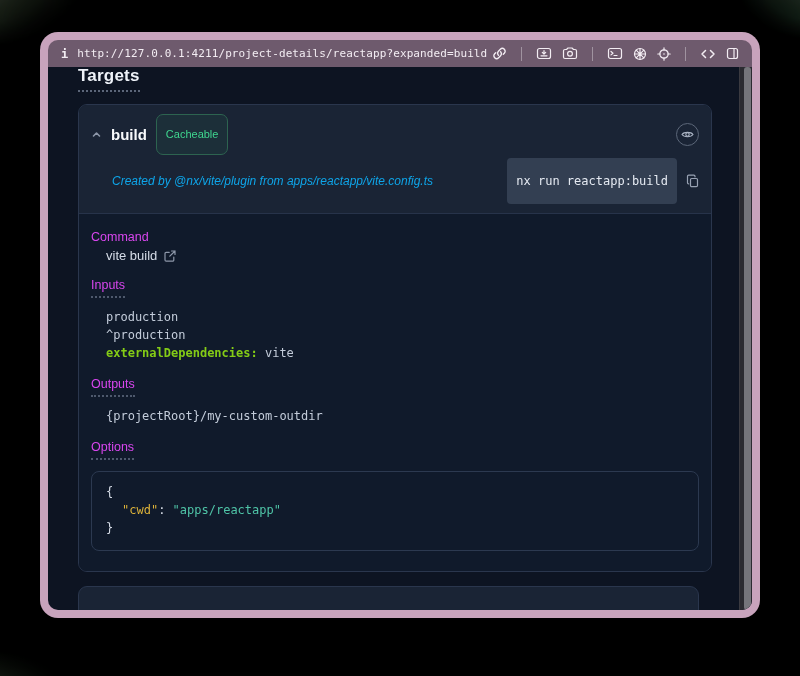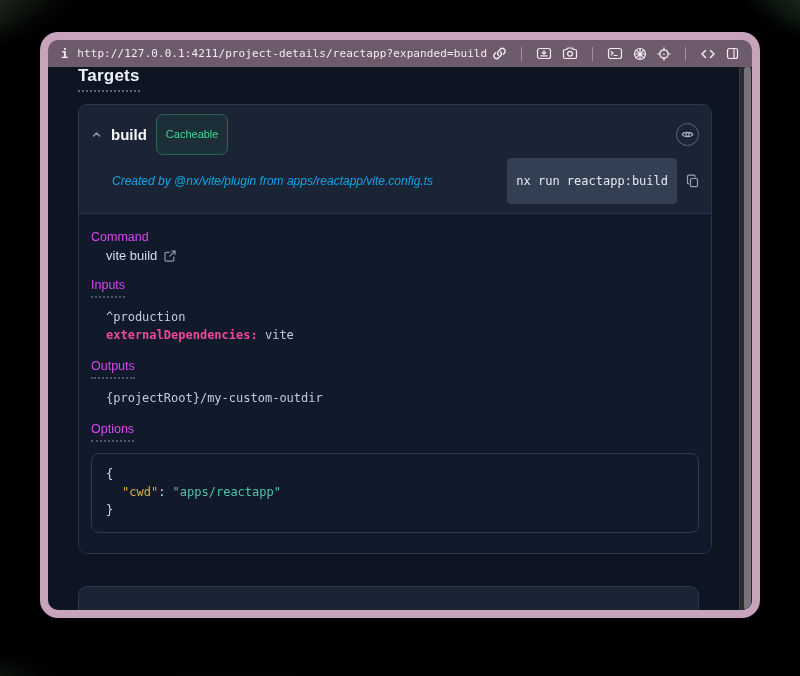--- a/index.html
+++ b/index.html
@@ -85,21 +85,21 @@
   .card-body { background:#101a2b; padding:13px 12px 20px; }
   .sec { margin-bottom:12px; }
   .sec-label { font-size:12.5px; color:#d946ef; font-weight:500; }
   .dotted { border-bottom:2px dotted #4e596d; padding-bottom:4px; display:inline-block;text-align:center; }
   .sec-value-row { margin-top:3px; padding-left:15px; display:flex; align-items:center; gap:7px;
     font-size:13px; color:#d6dde8; cursor:pointer; width:fit-content; }
   .sec-items {
     margin-top:10px; padding-left:15px;
     font-family:"DejaVu Sans Mono",monospace; font-size:12px; color:#c3ccda; line-height:18px;
   }
-  .mono-bold { font-weight:bold; color:#ec4899; }
+  .mono-bold { font-weight:bold; color:#84cc16; }
 
   .code-block {
     margin-top:11px; border:1px solid #2c3950; border-radius:8px;
     padding:11px 14px 13px; font-family:"DejaVu Sans Mono",monospace;
     font-size:12px; line-height:18px; color:#d9dfe9;
   }
   .code-line { white-space:pre; }
   .code-indent { padding-left:16px; }
   .json-key { color:#dcb239; }
   .json-val { color:#4fc4a7; }
@@ -217,20 +217,21 @@
               <svg width="12" height="12" viewBox="0 0 12 12" fill="none" stroke="#8d97a9" stroke-width="1.2" stroke-linecap="round" stroke-linejoin="round">
                 <path d="M9.8 7 v3 a1.2 1.2 0 0 1 -1.2 1.2 H2.2 A1.2 1.2 0 0 1 1 10 V3.6 a1.2 1.2 0 0 1 1.2 -1.2 h3"></path>
                 <path d="M7.5 1 H11 V4.5 M11 1 L5.8 6.2"></path>
               </svg>
             </div>
           </div>
 
           <div class="sec">
             <span class="sec-label dotted">Inputs</span>
             <div class="sec-items">
+              <div>production</div>
               <div>^production</div>
               <div><span class="mono-bold">externalDependencies:</span><span class="code-line"> vite</span></div>
             </div>
           </div>
 
           <div class="sec">
             <span class="sec-label dotted">Outputs</span>
             <div class="sec-items">
               <div>{projectRoot}/my-custom-outdir</div>
             </div>

